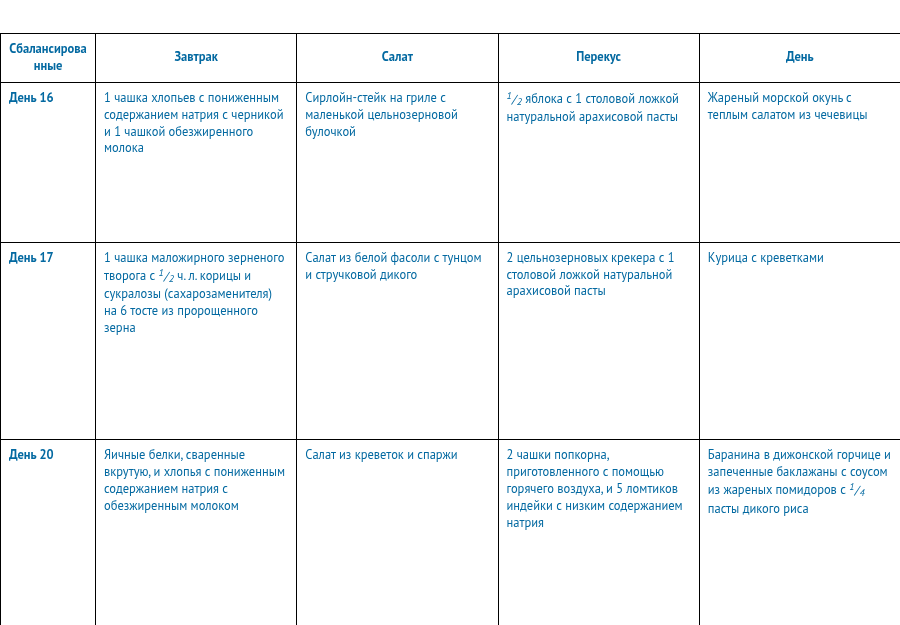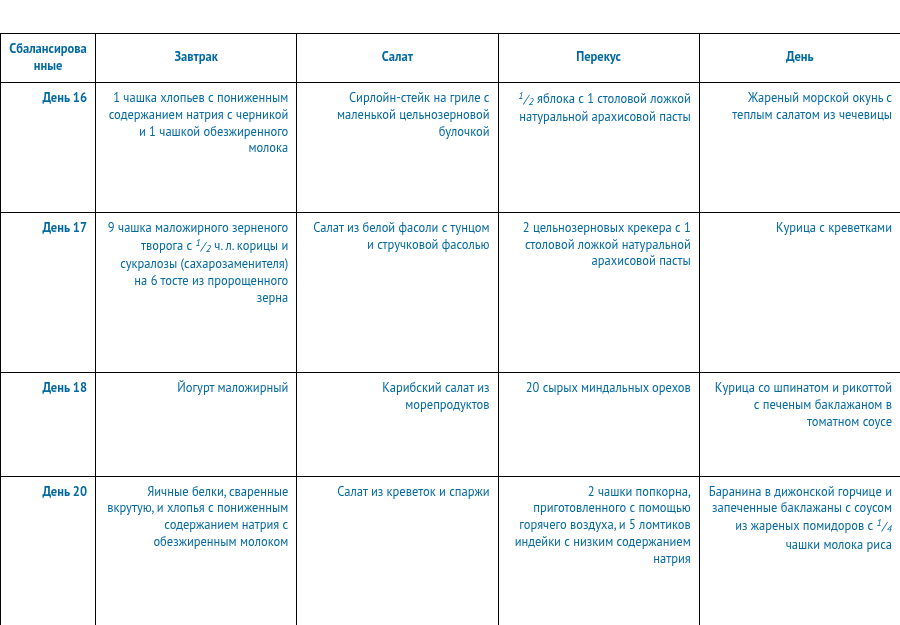--- a/index.html
+++ b/index.html
@@ -18,21 +18,21 @@
     font-size: 12.5px;
     color: #0369a1;
     margin-top: 33px;
   }
   col.day  { width: 95px; }
   col.meal { width: 201.25px; }
   th, td {
     border: 1.5px solid #000;
     padding: 6px 8px 8px 8px;
     vertical-align: top;
-    text-align: right;
+    text-align: left;
     word-wrap: break-word;
     line-height: 1.35;
   }
   th {
     font-weight: 700;
     text-align: center;
     vertical-align: middle;
   }
   td.day {
     font-weight: 700;
@@ -70,36 +70,29 @@
     <tr>
       <td class="day">День 16</td>
       <td>1 чашка хлопьев с пониженным содержанием натрия с черникой и 1 чашкой обезжиренного молока</td>
       <td>Сирлойн-стейк на гриле с маленькой цельнозерновой булочкой</td>
       <td><span class="frac"><span class="num">1</span><span class="slash">/</span><span class="den">2</span></span><span> яблока с 1 столовой ложкой натуральной арахисовой пасты</span></td>
       <td>Жареный морской окунь с теплым салатом из чечевицы</td>
     </tr>
 
     <tr>
       <td class="day">День 17</td>
-      <td><span>9 чашка маложирного зерненого творога с </span><span class="frac"><span class="num">1</span><span class="slash">/</span><span class="den">2</span></span><span> ч. л. корицы и сукралозы (сахарозаменителя) на 6 тосте из пророщенного зерна</span></td>
-      <td>Салат из белой фасоли с тунцом и стручковой фасолью</td>
+      <td><span>1 чашка маложирного зерненого творога с </span><span class="frac"><span class="num">1</span><span class="slash">/</span><span class="den">2</span></span><span> ч. л. корицы и сукралозы (сахарозаменителя) на 6 тосте из пророщенного зерна</span></td>
+      <td>Салат из белой фасоли с тунцом и стручковой дикого</td>
       <td>2 цельнозерновых крекера с 1 столовой ложкой натуральной арахисовой пасты</td>
       <td>Курица с креветками</td>
     </tr>
 
-    <tr>
-      <td class="day">День 18</td>
-      <td>Йогурт маложирный</td>
-      <td>Карибский салат из морепродуктов</td>
-      <td>20 сырых миндальных орехов</td>
-      <td>Курица со шпинатом и рикоттой с печеным баклажаном в томатном соусе</td>
-    </tr>
 
 
     <tr>
       <td class="day">День 20</td>
       <td>Яичные белки, сваренные вкрутую, и хлопья с пониженным содержанием натрия с обезжиренным молоком</td>
       <td>Салат из креветок и спаржи</td>
       <td>2 чашки попкорна, приготовленного с помощью горячего воздуха, и 5 ломтиков индейки с низким содержанием натрия</td>
-      <td><span>Баранина в дижонской горчице и запеченные баклажаны с соусом из жареных помидоров с </span><span class="frac"><span class="num">1</span><span class="slash">/</span><span class="den">4</span></span><span> чашки молока риса</span></td>
+      <td><span>Баранина в дижонской горчице и запеченные баклажаны с соусом из жареных помидоров с </span><span class="frac"><span class="num">1</span><span class="slash">/</span><span class="den">4</span></span><span> пасты дикого риса</span></td>
     </tr>
   </tbody>
 </table>
 
 </body></html>

